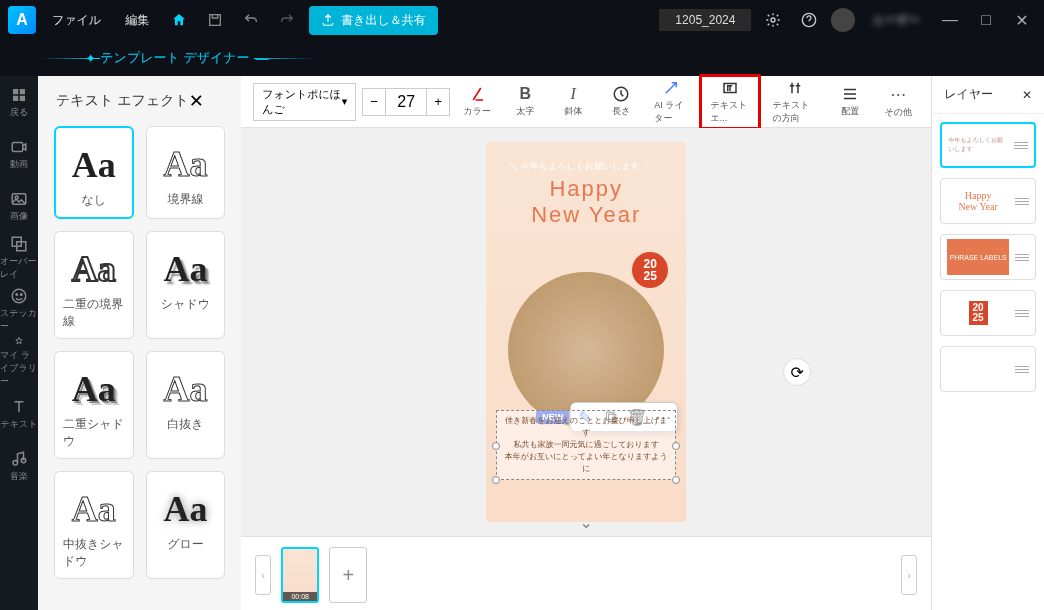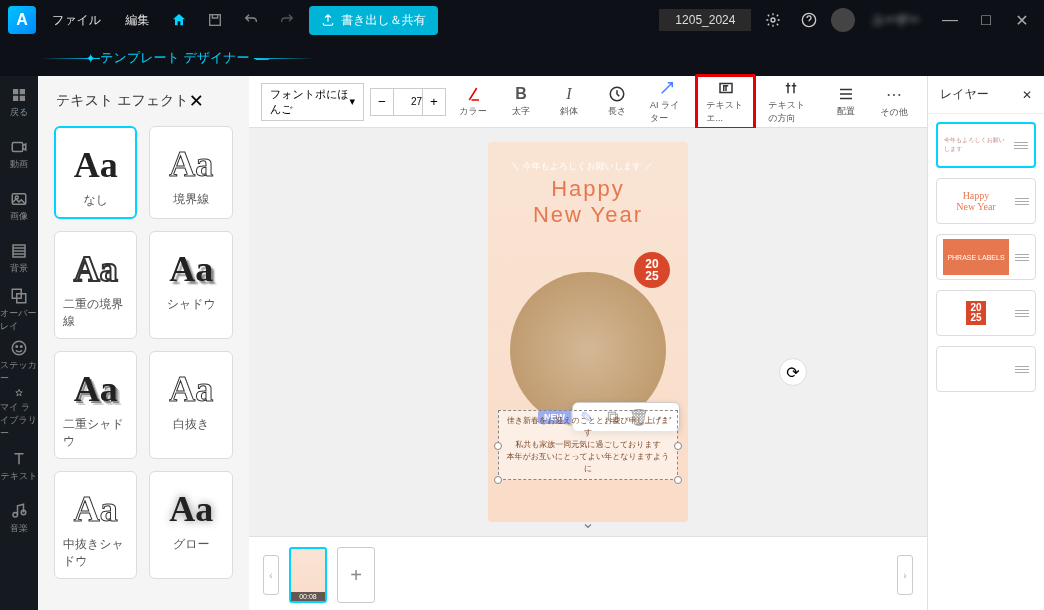--- a/index.html
+++ b/index.html
@@ -41,21 +41,21 @@
 .effect-label { font-size: 12px; color: #555; }
 
 
 .canvas-col { flex: 1; background: #fff; display: flex; flex-direction: column; }
 
 
 .toolbar { height: 52px; border-bottom: 1px solid #e0e0e0; display: flex; align-items: center; padding: 0 12px; gap: 6px; }
 .font-select { border: 1px solid #ccc; padding: 3px 8px; font-size: 11px; width: 140px; display: flex; justify-content: space-between; align-items: center; cursor: pointer; }
 .size-box { display: flex; border: 1px solid #ccc; align-items: center; }
 .size-box button { width: 22px; height: 26px; border: none; background: #fff; cursor: pointer; }
-.size-box input { width: 30px; border: none; text-align: right; font-size: 10px; border-left: 1px solid #ccc; border-right: 1px solid #ccc; height: 26px; }
+.size-box input { width: 42px; border: none; text-align: center; font-size: 16px; border-left: 1px solid #ccc; border-right: 1px solid #ccc; height: 26px; }
 .tool-btn { display: flex; flex-direction: column; align-items: center; gap: 2px; font-size: 9px; color: #555; cursor: pointer; padding: 2px 6px; min-width: 42px; }
 .tool-btn svg { width: 18px; height: 18px; }
 .tool-btn.highlighted { border: 3px solid #e60000; border-radius: 2px; padding: 2px 8px; }
 
 
 .canvas-area { flex: 1; background: #f0f0f0; position: relative; display: flex; align-items: center; justify-content: center; overflow: hidden; }
 .canvas-card { width: 200px; height: 380px; background: linear-gradient(180deg,#f9e4d4,#fadcc8); border-radius: 4px; position: relative; overflow: hidden; }
 .card-top-text { position: absolute; top: 18px; left: 0; right: 12px; text-align: center; color: #fff; font-size: 9px; }
 .card-title { position: absolute; top: 34px; left: 0; right: 0; text-align: center; color: #e67850; font-family: serif; }
 .card-title .l1 { font-size: 22px; letter-spacing: 2px; }
@@ -179,27 +179,20 @@
     <div class="leftnav-item">
         <svg viewBox="0 0 24 24" fill="none" stroke="#888" stroke-width="2">
           <rect x="3" y="5" width="18" height="14" rx="2"></rect>
           <circle cx="9" cy="10" r="2"></circle>
           <path d="M3 17l5-5 4 4 3-3 6 6"></path>
         </svg>
         <span>画像</span>
       </div>
     <div class="leftnav-item">
         <svg viewBox="0 0 24 24" fill="none" stroke="#888" stroke-width="2">
-          <rect x="4" y="4" width="16" height="16"></rect>
-          <path d="M4 8l16 0M4 12l16 0M4 16l16 0"></path>
-        </svg>
-        <span>背景</span>
-      </div>
-    <div class="leftnav-item">
-        <svg viewBox="0 0 24 24" fill="none" stroke="#888" stroke-width="2">
           <rect x="3" y="3" width="12" height="12"></rect>
           <rect x="9" y="9" width="12" height="12"></rect>
         </svg>
         <span>オーバーレイ</span>
       </div>
     <div class="leftnav-item">
         <svg viewBox="0 0 24 24" fill="none" stroke="#888" stroke-width="2">
           <circle cx="12" cy="12" r="9"></circle>
           <circle cx="9" cy="10" r="1" fill="#888"></circle>
           <circle cx="15" cy="10" r="1" fill="#888"></circle>

